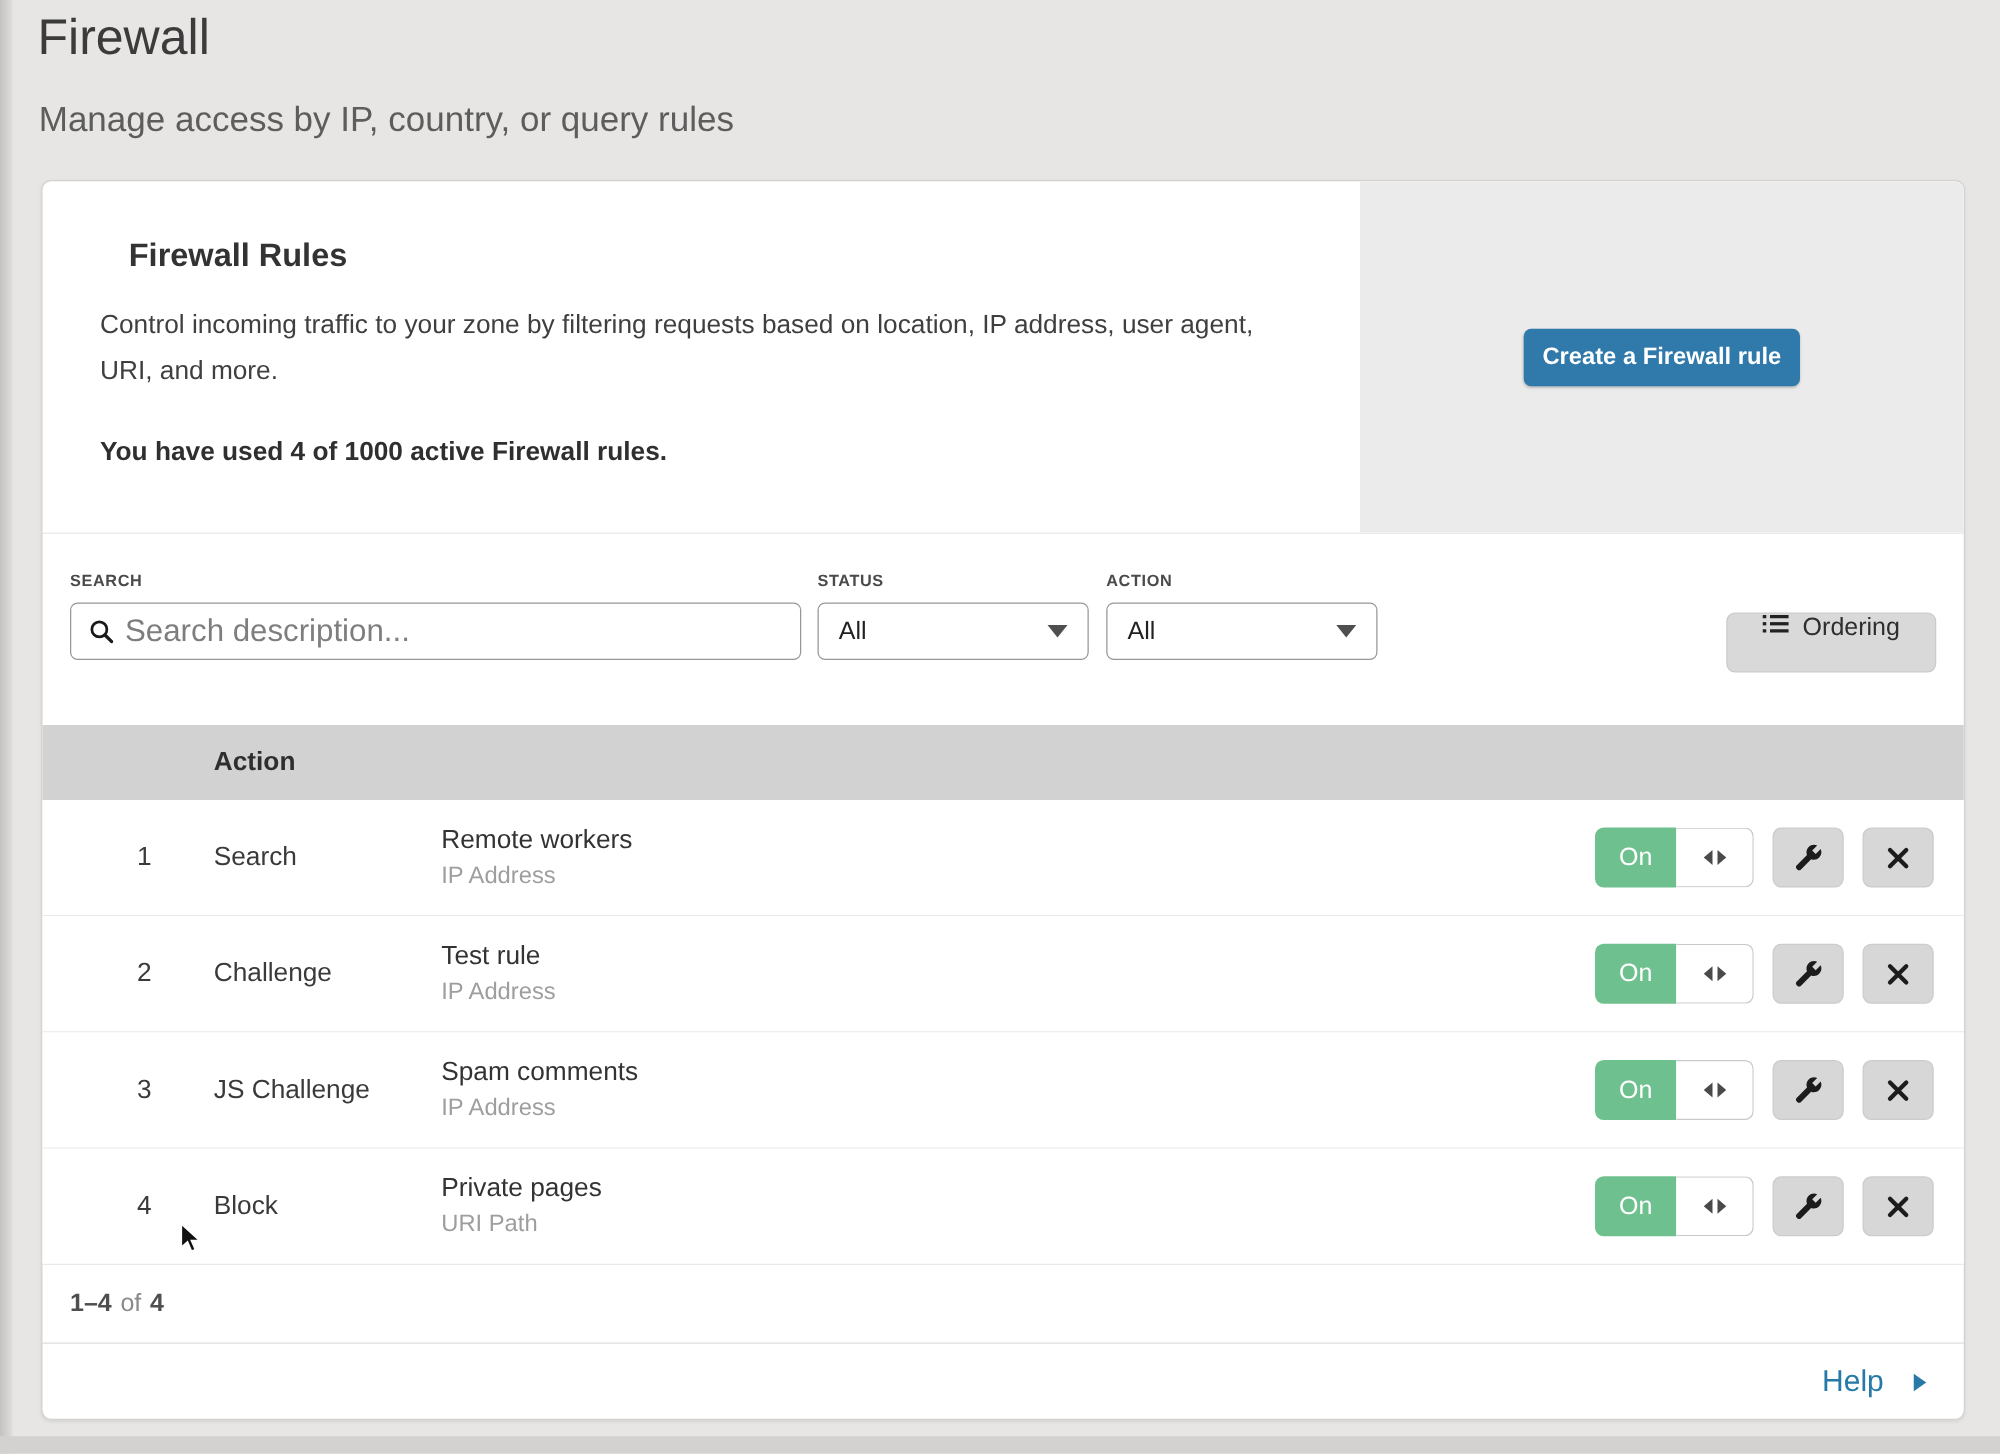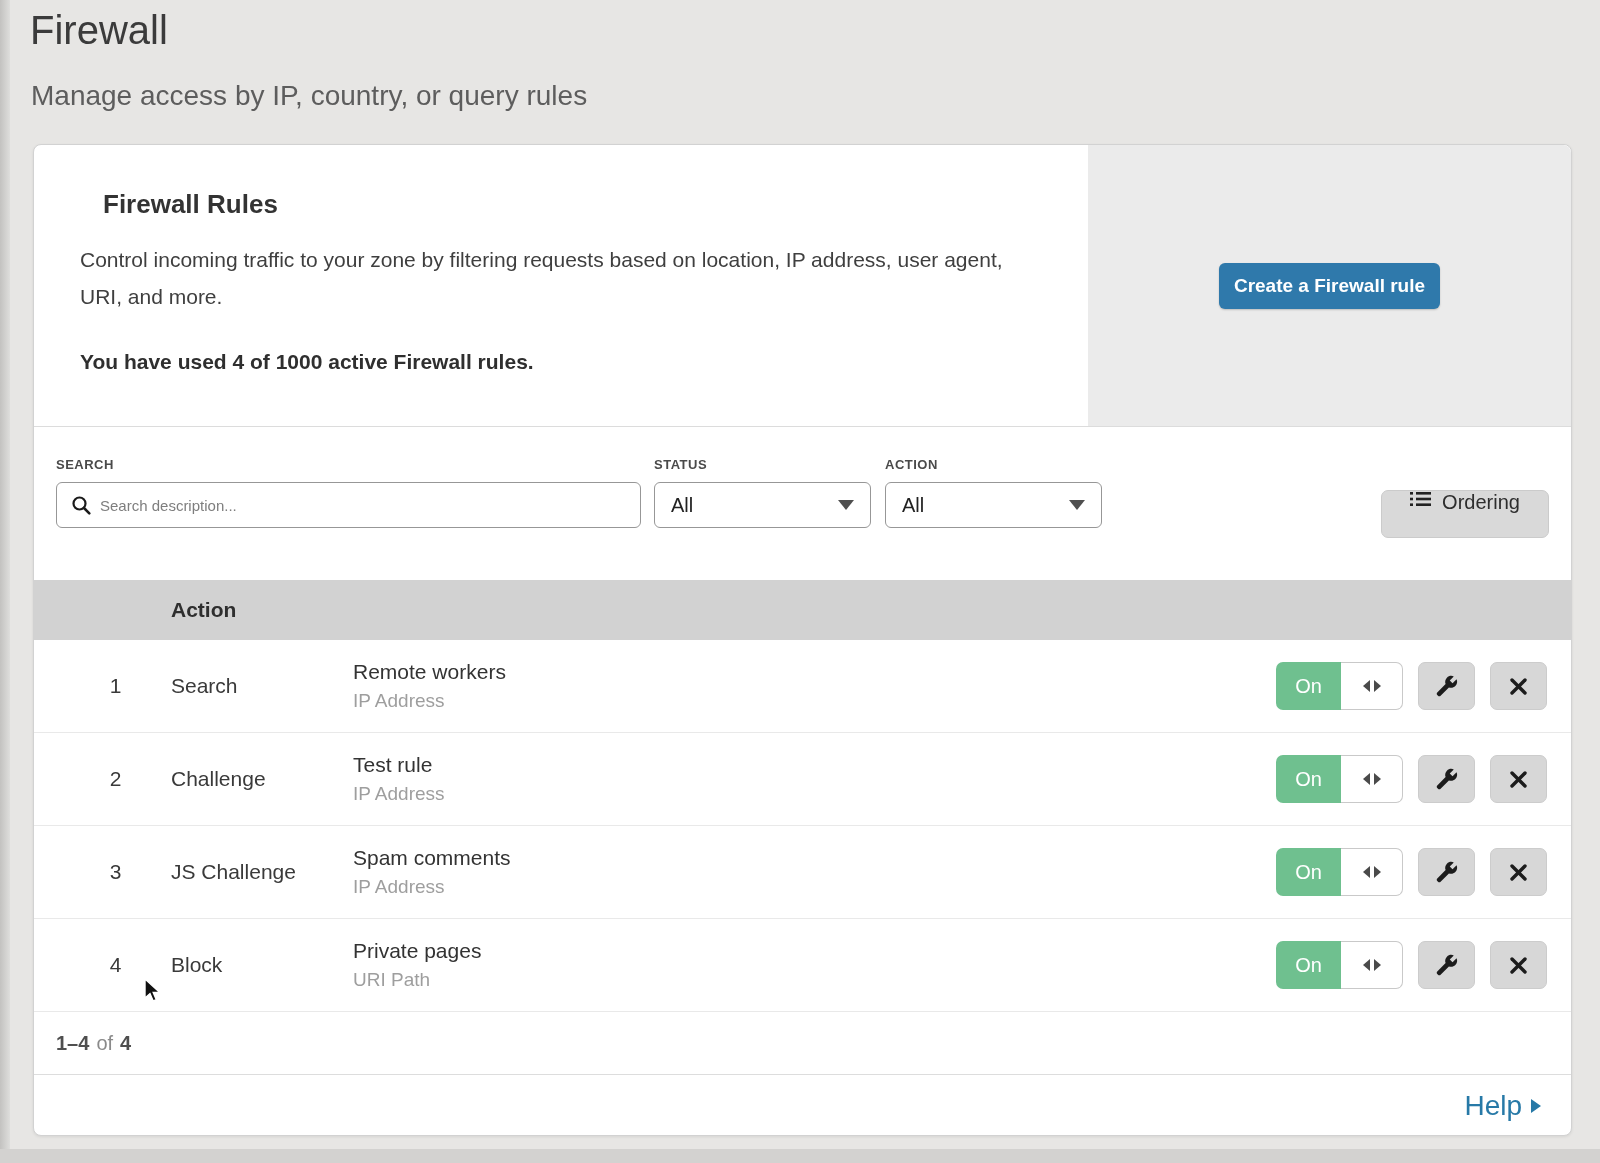--- a/index.html
+++ b/index.html
@@ -35,21 +35,21 @@
 
   
   .filters-section{position:absolute;left:0;top:282px;width:100%;height:153px;}
   .filter-group{position:absolute;top:30px;}
   .filter-label{display:block;font-size:13px;font-weight:700;letter-spacing:.5px;color:#4a4a4a;}
   .fg-search{left:22px;}
   .fg-status{left:620px;}
   .fg-action{left:851px;}
   .input-box{margin-top:10px;width:585px;height:46px;border:1px solid #979797;border-radius:6px;
     display:flex;align-items:center;gap:9px;padding:0 14px;background:#fff;}
-  .input-box input{border:none;outline:none;flex:1;font-size:15px;color:#0369a1;background:transparent;}
+  .input-box input{border:none;outline:none;flex:1;font-size:25px;color:#0369a1;background:transparent;}
   .input-box input::placeholder{color:#7e7e7e;}
   .select-box{margin-top:10px;width:217px;height:46px;border:1px solid #979797;border-radius:6px;
     display:flex;align-items:center;justify-content:space-between;padding:0 16px;background:#fff;cursor:pointer;}
   .select-value{font-size:20px;color:#222;text-align:center;}
   .caret-down{width:0;height:0;border-left:8px solid transparent;border-right:8px solid transparent;
     border-top:10px solid #4f4f4f;}
   .ordering-btn{position:absolute;left:1347px;top:63px;width:168px;height:48px;background:#d9d9d9;
     border:1px solid #cbcbcb;border-radius:7px;display:flex;align-items:flex-start;justify-content:center;
     gap:11px;font-size:20px;color:#2e2e2e;cursor:pointer;}
 
@@ -79,21 +79,21 @@
     display:flex;align-items:center;justify-content:center;cursor:pointer;}
   .wrench-svg{transform:scaleX(-1);}
 
   
   .pagination{position:absolute;left:0;top:867px;width:100%;height:63px;border-bottom:1px solid #dddddd;
     display:flex;align-items:center;padding-left:22px;font-size:20px;}
   .pg-range,.pg-total{font-weight:700;color:#4f4f4f;}
   .pg-of{color:#8a8a8a;margin:0 7px;}
   .card-footer{position:absolute;left:0;top:930px;width:100%;height:61px;display:flex;align-items:center;
     justify-content:flex-end;padding-right:30px;border-radius:0 0 8px 8px;}
-  .help-link{display:flex;align-items:center;gap:9px;color:var(--link-blue);font-size:28px;cursor:pointer;text-decoration:none;margin-left:20px;}
+  .help-link{display:flex;align-items:center;gap:24px;color:var(--link-blue);font-size:24px;cursor:pointer;text-decoration:none;margin-left:20px;}
   .tri-help{width:0;height:0;border-top:7px solid transparent;border-bottom:7px solid transparent;
     border-left:10px solid var(--link-blue);}
 
   .cursor{position:absolute;left:143px;top:978px;pointer-events:none;}
 </style>
 </head>
 <body>
 
 <div class="edge-left"></div>
 <div class="edge-bottom"></div>

